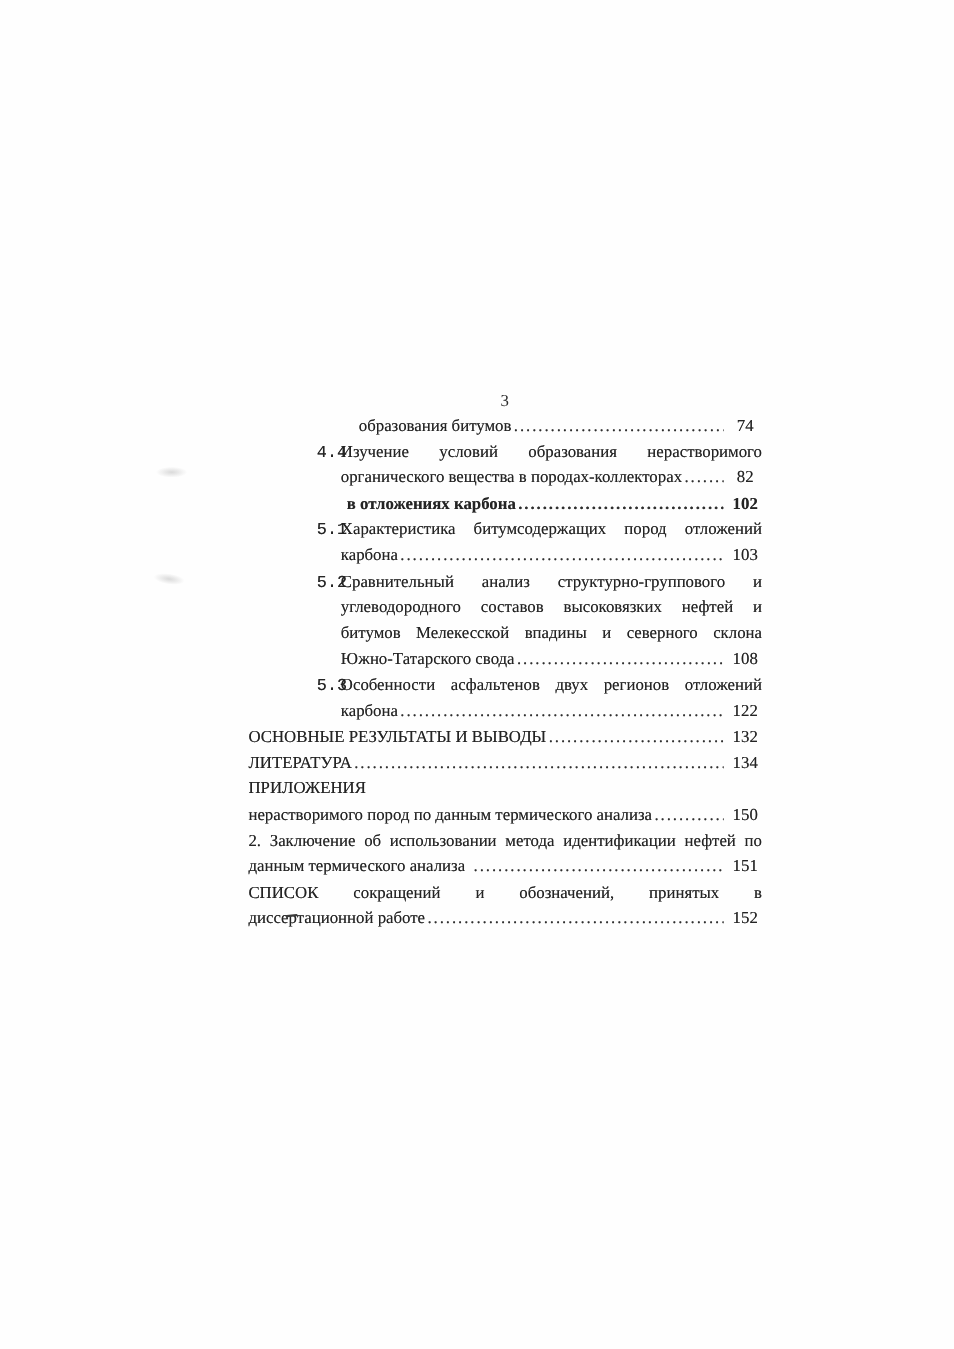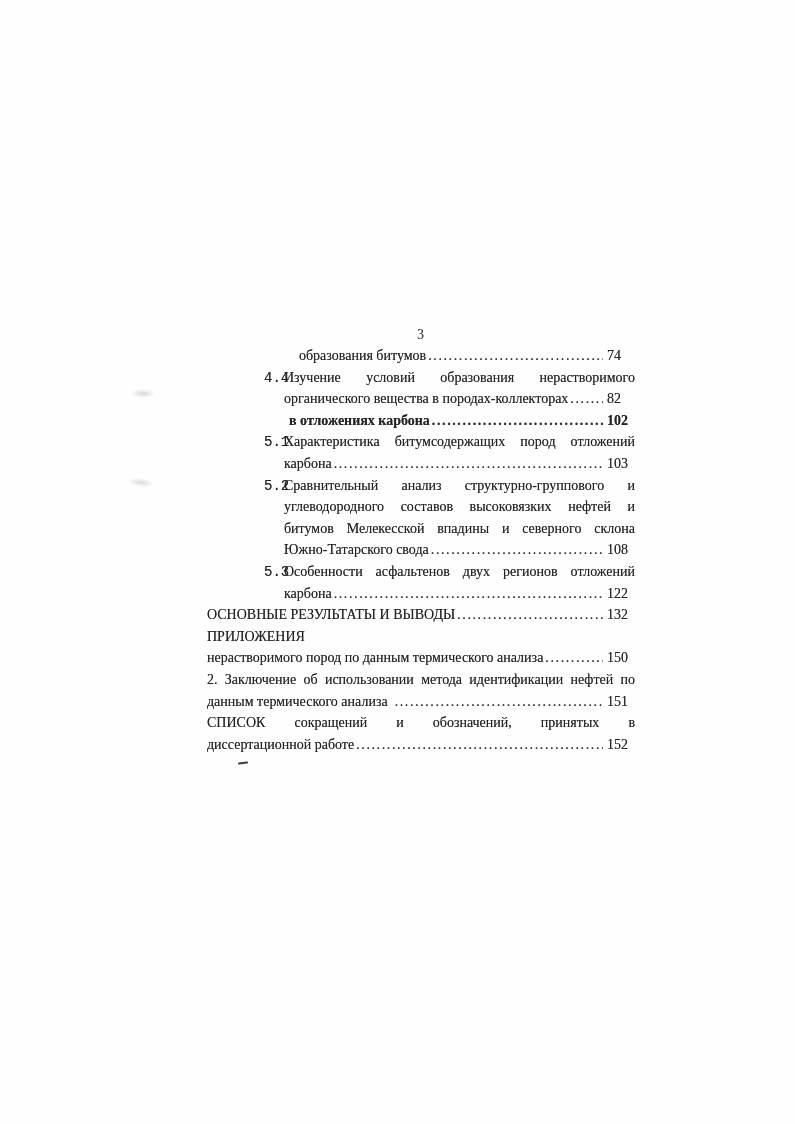--- a/index.html
+++ b/index.html
@@ -34,21 +34,21 @@
   
   .leader { display: flex; }
   .leader .t { flex: none; white-space: pre; }
   .dots { flex: 1 1 auto; overflow: hidden; white-space: nowrap; margin: 0 4px 0 2px; }
   .dots::after {
     content: "................................................................................................................................";
     letter-spacing: 1.6px;
     color: #2e2e2e;
   }
   .dots-gap { margin-left: 7px; }
-  .pg { flex: none; min-width: 28px; text-align: left; }
+  .pg { flex: none; min-width: 28px; text-align: center; }
   
   .just { text-align: justify; text-align-last: justify; white-space: normal; }
   .num { display: inline-block; font-family: Liberation Mono, monospace; }
   .num-ch  { width: 53px; }  
   .num-sub { width: 20px; }  
   
   .in-ch    { padding-left: 29px; }  
   .in-num   { padding-left: 57px; }  
   .in-txt   { padding-left: 77px; }  
   .in-chtxt { padding-left: 82px; font-weight: bold; }  
@@ -124,20 +124,25 @@
         <span class="dots"></span>
         <span class="pg">122</span>
       </div>
 
     <div class="line leader">
         <span class="t">ОСНОВНЫЕ РЕЗУЛЬТАТЫ И ВЫВОДЫ</span>
         <span class="dots"></span>
         <span class="pg">132</span>
       </div>
 
+    <div class="line leader">
+        <span class="t">ЛИТЕРАТУРА</span>
+        <span class="dots"></span>
+        <span class="pg">134</span>
+      </div>
 
     <div class="line"><span>ПРИЛОЖЕНИЯ</span></div>
 
 
     <div class="line leader">
         <span class="t">нерастворимого пород по данным термического анализа</span>
         <span class="dots"></span>
         <span class="pg">150</span>
       </div>
 

